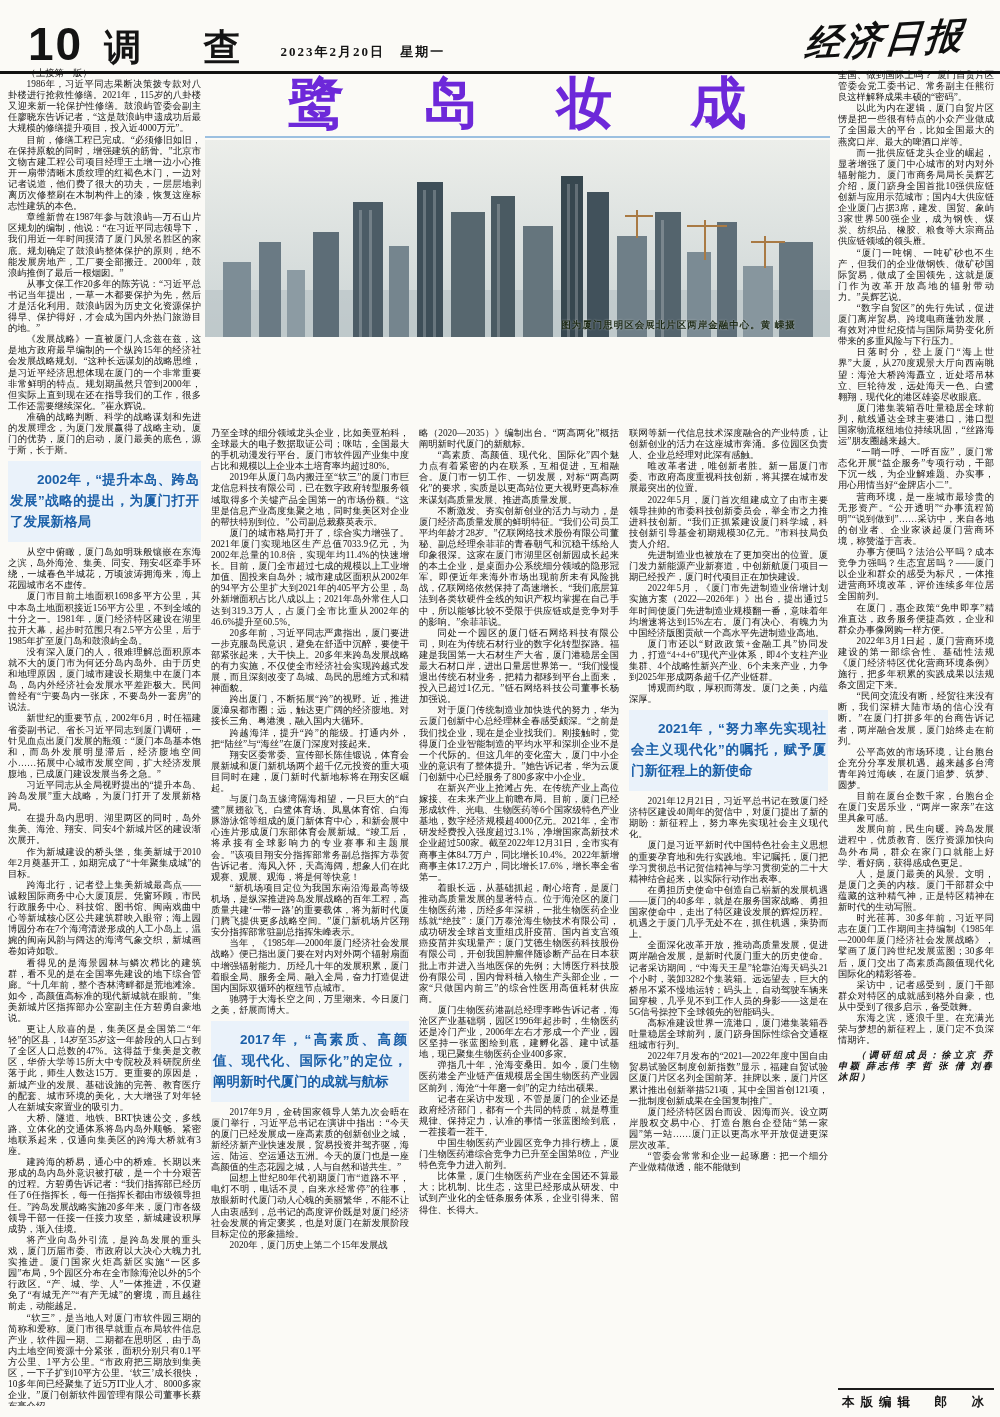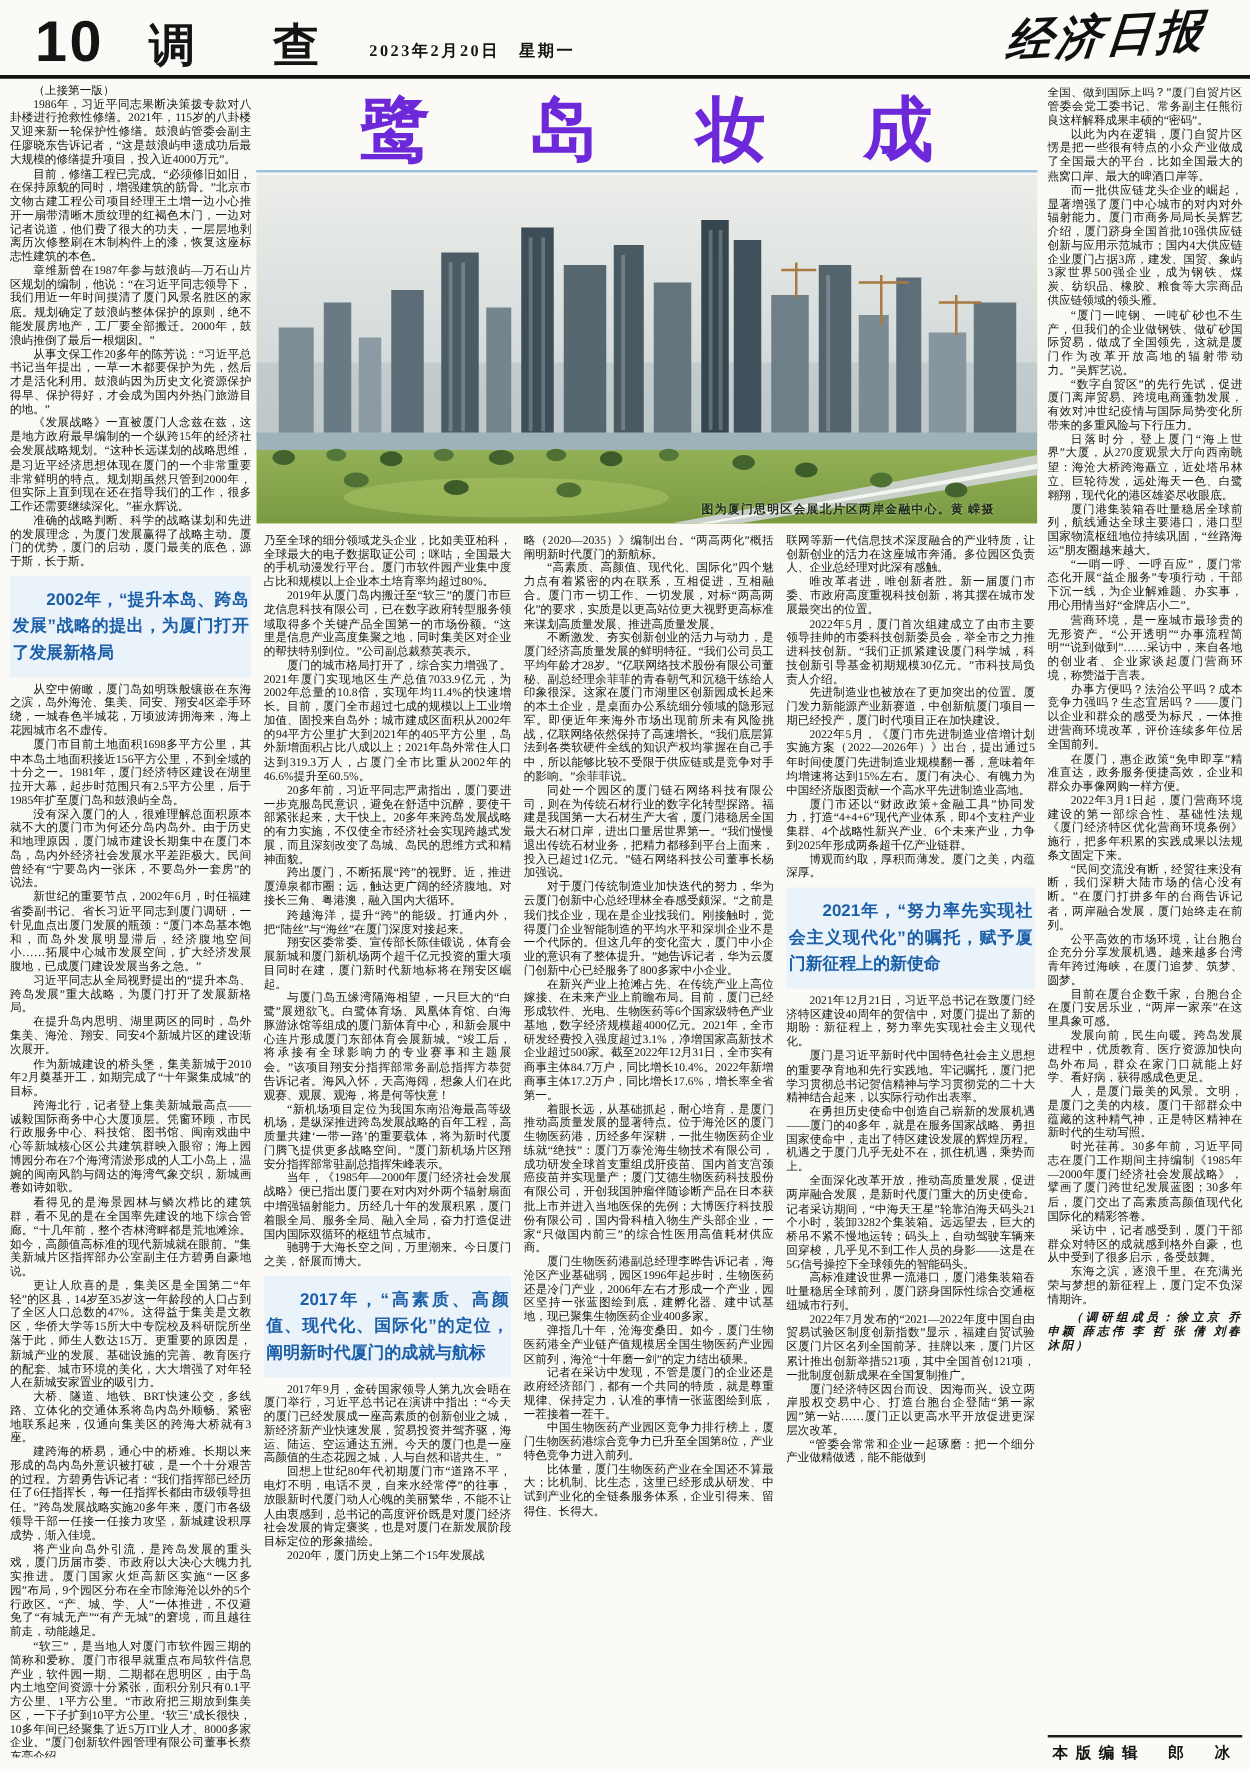--- a/index.html
+++ b/index.html
@@ -1,33 +1,33 @@
 <!DOCTYPE html>
 <html><head>
 <meta charset="utf-8">
 <style>
   html,body{margin:0;padding:0;}
   .page{position:relative;width:1000px;height:1417px;background:#fbfaf6;overflow:hidden;
         font-family:"Liberation Serif","DejaVu Serif",serif;color:#141414;}
   
-  .hdr{position:absolute;left:0;top:0;width:1000px;height:64px;}
+  .hdr{position:absolute;left:0;top:11px;width:1000px;height:64px;}
   .hdr-left{position:absolute;left:28px;top:6px;display:flex;align-items:baseline;}
   .pagenum{font-family:"Liberation Sans","DejaVu Sans",sans-serif;font-size:46px;font-weight:900;letter-spacing:2px;}
-  .section{font-family:"Liberation Sans","DejaVu Sans",sans-serif;font-size:37px;font-weight:900;letter-spacing:26px;margin-left:36px;}
+  .section{font-family:"Liberation Sans","DejaVu Sans",sans-serif;font-size:37px;font-weight:900;letter-spacing:26px;margin-left:21px;}
   .issue-date{font-size:13px;font-weight:700;letter-spacing:2px;margin-left:14px;position:relative;top:-4px;}
   .masthead{position:absolute;right:20px;top:4px;width:190px;text-align:center;
             font-size:37px;font-weight:900;font-style:italic;transform:rotate(-3deg) skewX(-8deg);
             font-family:"DejaVu Serif","Liberation Serif",serif;color:#101010;letter-spacing:3px;}
   .hdr-rule{position:absolute;left:0;top:60px;width:1000px;height:3px;background:#121212;}
   
   .headline{position:absolute;left:205px;top:66px;width:625px;text-align:center;
             font-family:"Liberation Sans","DejaVu Sans",sans-serif;font-size:56px;font-weight:900;
             letter-spacing:78px;padding-left:78px;box-sizing:border-box;white-space:nowrap;color:#6d28d9;}
   .headline-rule{position:absolute;left:205px;top:136px;width:625px;height:2px;background:#9cc0e0;}
-  .photo{position:absolute;left:205px;top:140px;width:625px;height:279px;overflow:hidden;background:#fef9c3;}
+  .photo{position:absolute;left:205px;top:140px;width:625px;height:197px;overflow:hidden;background:#5eead4;}
   .photo svg{display:block;}
   .caption{position:absolute;left:57%;bottom:5px;font-size:9.5px;color:#1d2a15;letter-spacing:1px;
            font-weight:700;text-shadow:0 0 2px rgba(255,255,255,.55);}
   
   .col{position:absolute;overflow:hidden;font-size:9.3px;line-height:11.1px;text-align:justify;}
   .col1{left:8px;  top:68px;  width:193px;height:1338px;}
   .col2{left:211px;top:428px; width:198px;height:978px;}
   .col3{left:419px;top:428px; width:200px;height:978px;}
   .col4{left:629px;top:428px; width:199px;height:978px;}
   .col5{left:838px;top:70px;  width:156px;height:1338px;display:flex;flex-direction:column;}

